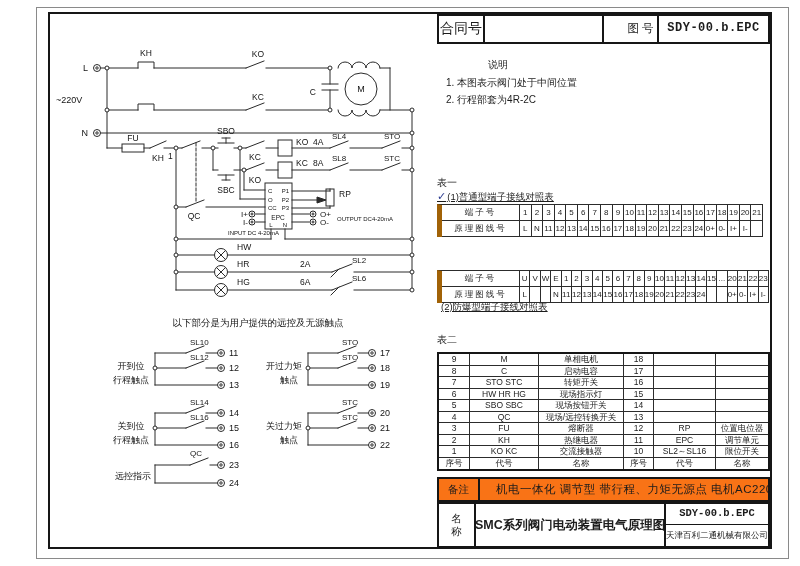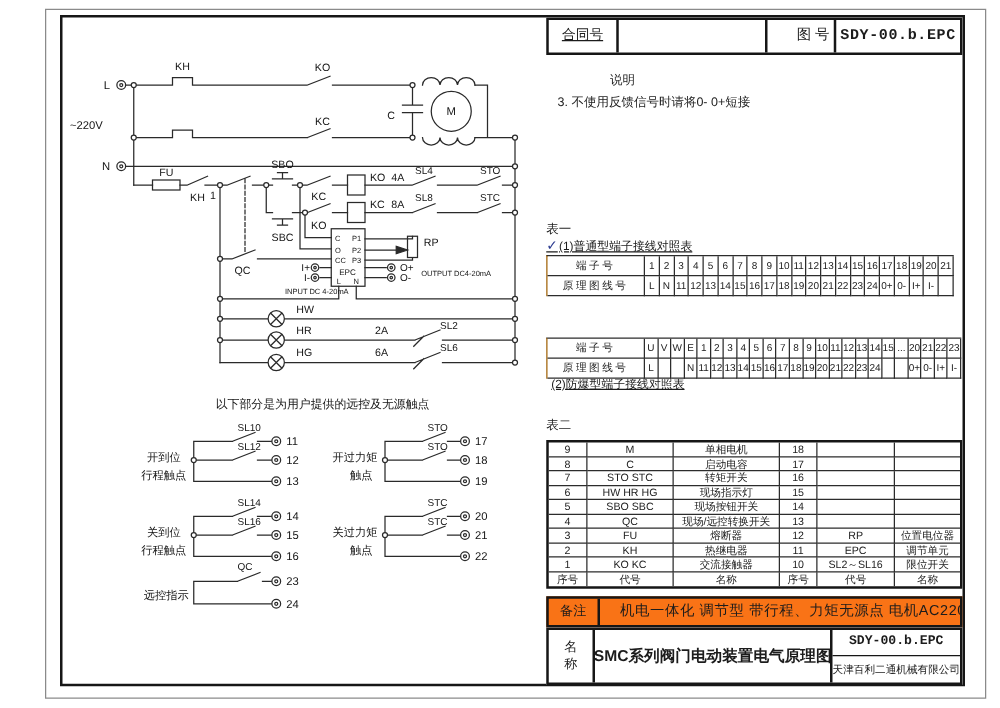--- a/index.html
+++ b/index.html
@@ -3,33 +3,33 @@
 <meta charset="utf-8">
 <style>
   html,body{margin:0;padding:0;background:#fff;}
   body{width:800px;height:566px;position:relative;font-family:"Liberation Sans","DejaVu Sans",sans-serif;color:#1c1c1c;overflow:hidden;}
   .abs{position:absolute;box-sizing:border-box;}
   .frame-outer{left:36px;top:7px;width:753px;height:552px;border:1px solid #8a8a8a;}
   .frame-inner{left:48px;top:12px;width:724px;height:537px;border:2px solid #161616;}
   
   .titleblock{left:437px;top:14px;width:333px;height:30px;display:flex;border:2px solid #161616;background:#fff;}
   .titleblock .tb-cell{box-sizing:border-box;height:100%;line-height:25px;text-align:center;overflow:hidden;white-space:nowrap;}
-  .tb-lab1{width:56px;border-right:2px solid #161616;font-size:11px;text-decoration:underline;}
+  .tb-lab1{width:46px;border-right:2px solid #161616;font-size:14px;}
   .tb-val1{width:119px;border-right:2px solid #161616;}
   .tb-lab2{width:55px;border-right:2px solid #161616;font-size:11.5px;padding-left:20px;}
   .tb-val2{flex:1;font-family:"Liberation Mono","DejaVu Sans Mono",monospace;font-weight:bold;font-size:12px;letter-spacing:.5px;}
   
   .notes{left:446px;top:56px;width:310px;font-size:10px;line-height:17.5px;}
   .notes .n-title{padding-left:42px;}
   
   .seclab{font-size:10px;}
   .cap{font-size:9.5px;white-space:nowrap;text-decoration:underline;}
   .checkmark{font-weight:bold;font-size:11px;margin-right:1px;}
   
-  .tbl{background:#fff;border-left:1px solid #a16207;border-top:1px solid #2c2c2c;}
+  .tbl{background:#fff;border-left:5px solid #a16207;border-top:1px solid #2c2c2c;}
   .trow{display:grid;}
   .trow21{grid-template-columns:78px repeat(21,1fr);}
   .trow24{grid-template-columns:78px repeat(24,1fr);}
   .trow .cell{box-sizing:border-box;height:16px;line-height:15px;font-size:8px;text-align:center;border-right:1px solid #2c2c2c;border-bottom:1px solid #2c2c2c;overflow:hidden;white-space:nowrap;}
   .trow .cell:first-child{font-size:8.5px;letter-spacing:2px;}
   
   .ctbl{border:2px solid #161616;background:#fff;}
   .crow{display:grid;grid-template-columns:31px 69px 85px 30px 62px 1fr;}
   .crow .cell{box-sizing:border-box;height:11.5px;line-height:11px;font-size:8.5px;text-align:center;border-right:1px solid #2c2c2c;border-bottom:1px solid #2c2c2c;overflow:hidden;white-space:nowrap;}
   .crow .cell:last-child{border-right:none;}
@@ -294,21 +294,22 @@
 
 <div class="abs titleblock">
   <div class="tb-cell tb-lab1">合同号</div>
   <div class="tb-cell tb-val1"></div>
   <div class="tb-cell tb-lab2">图 号</div>
   <div class="tb-cell tb-val2">SDY-00.b.EPC</div>
 </div>
 
 <div class="abs notes">
   <div class="n-title">说明</div>
-  <div>3.  不使用反馈信号时请将0- 0+短接</div>
+  <div>1.  本图表示阀门处于中间位置</div>
+  <div>2.  行程部套为4R-2C</div>
 </div>
 
 <div class="abs seclab" style="left:437px;top:176px;">表一</div>
 <div class="abs cap" style="left:437px;top:190px;">
   <span class="checkmark" style="color: rgb(43, 58, 143);">✓</span><span>(1)普通型端子接线对照表</span>
 </div>
 <div class="abs tbl" style="left:437px;top:204px;width:326px;">
   <div class="trow trow21">
       <div class="cell">端子号</div>
       <div class="cell">1</div>

